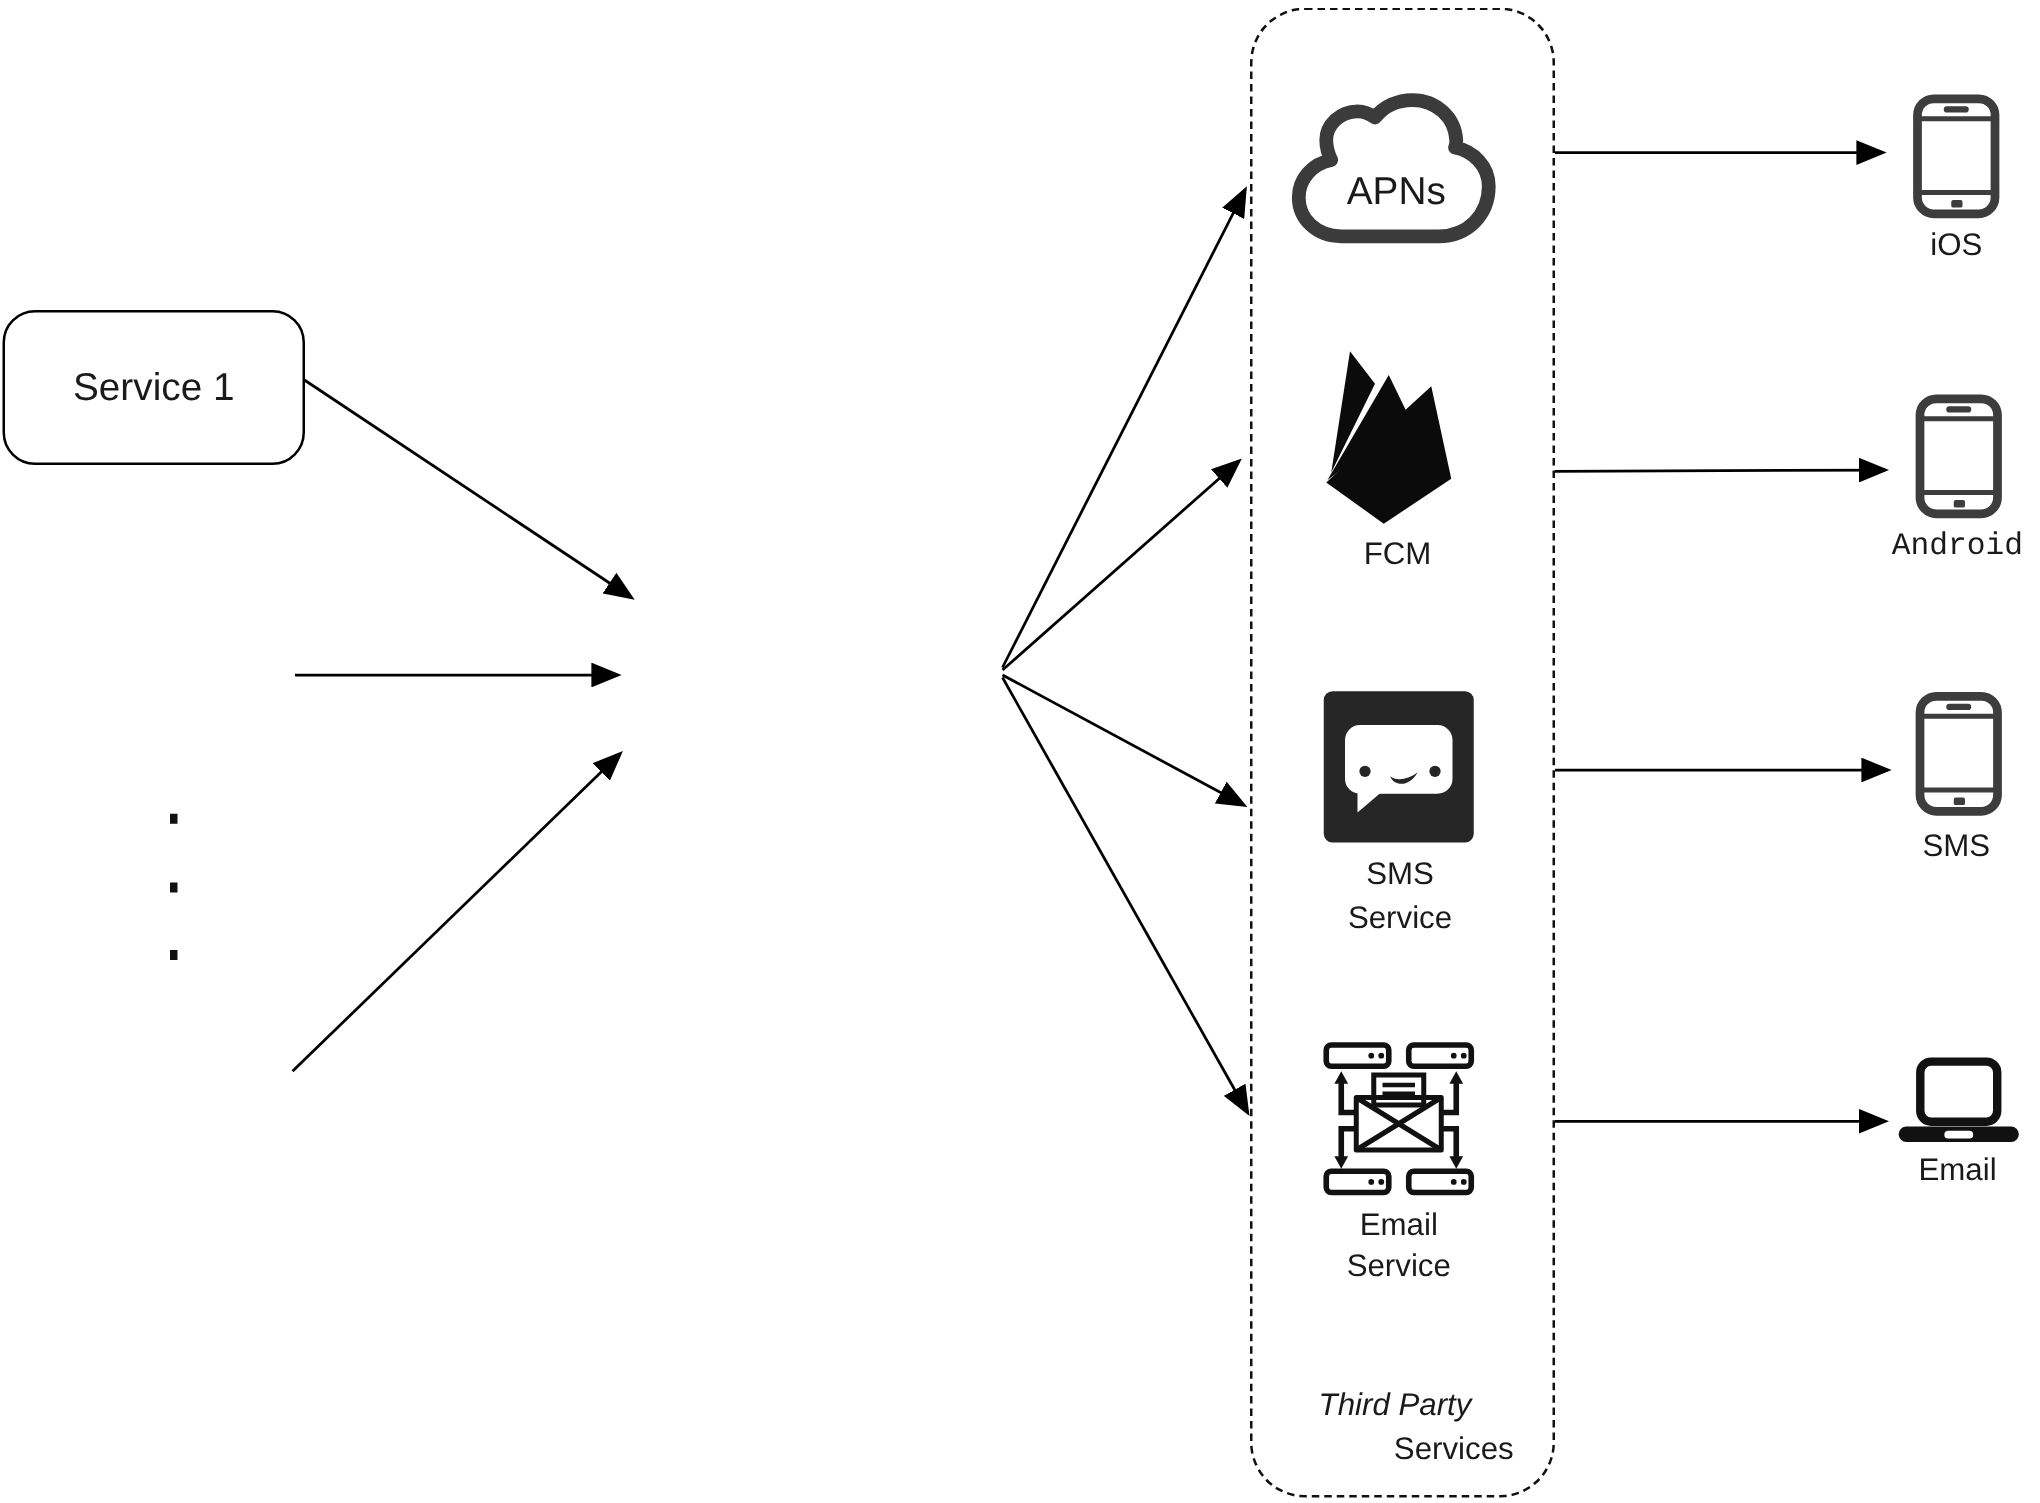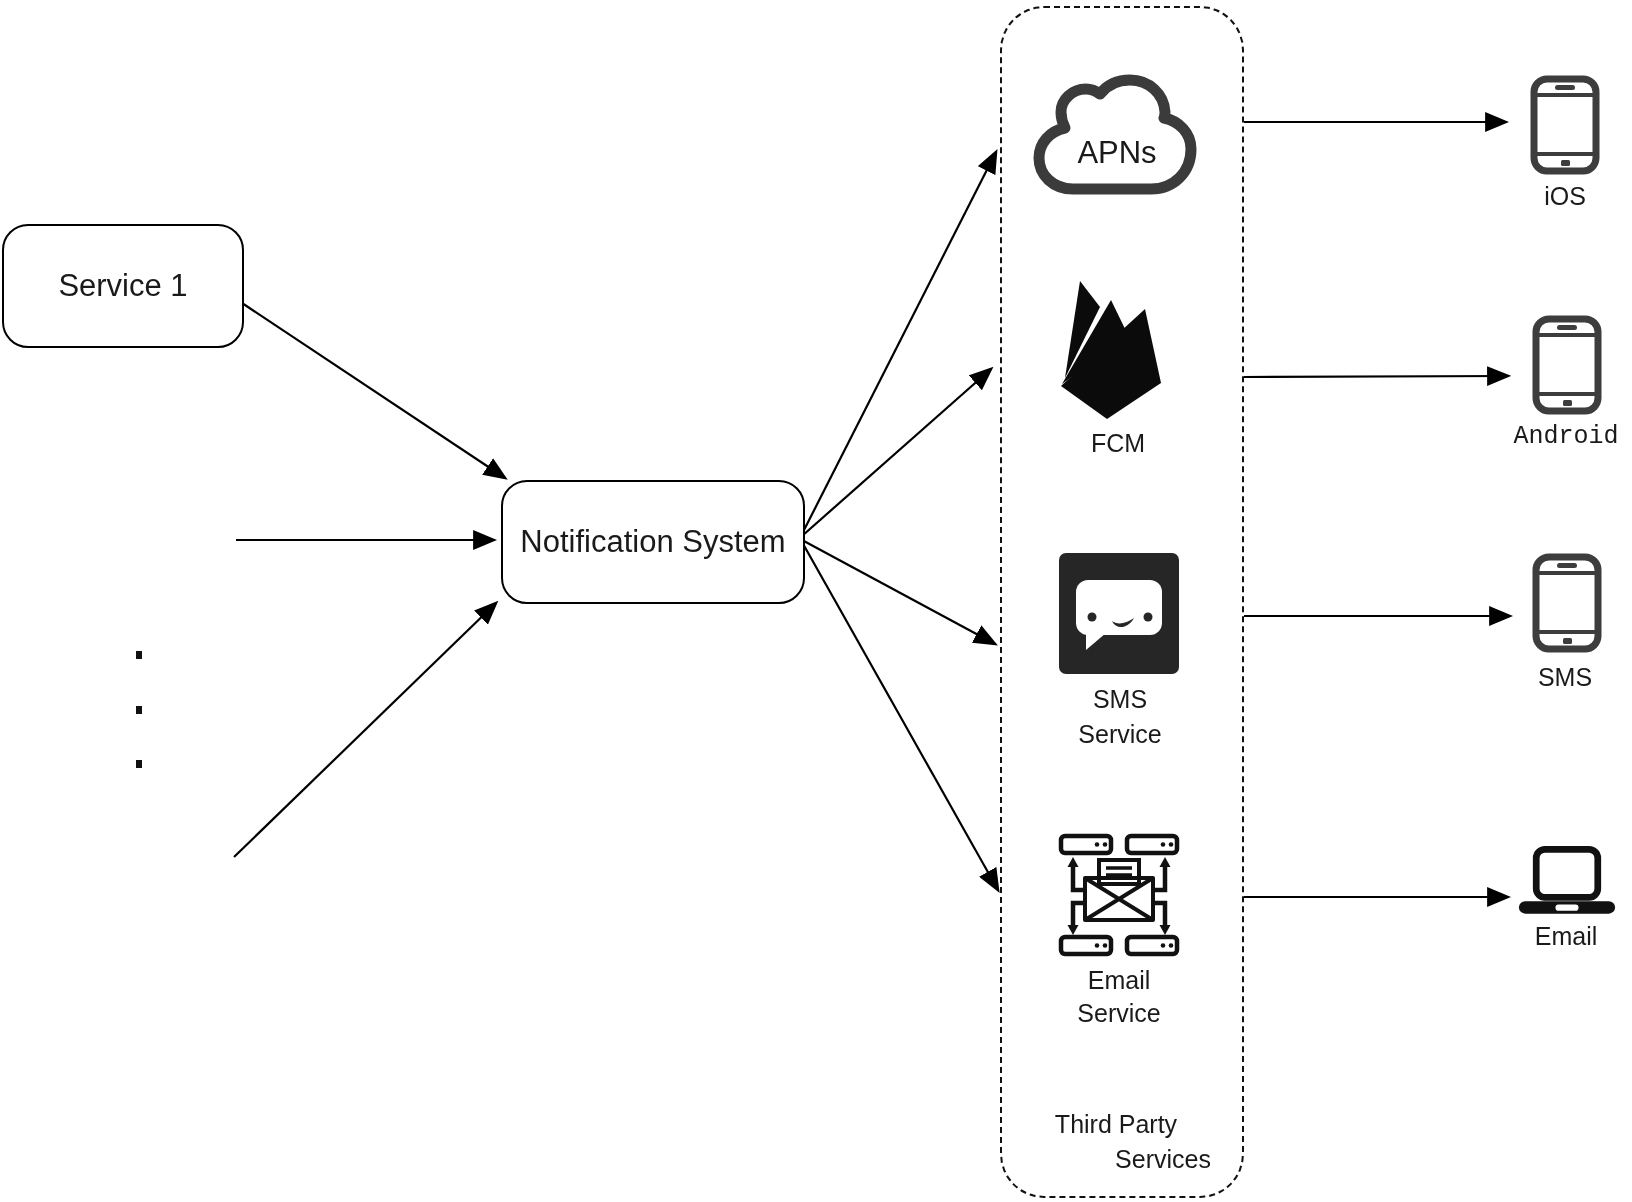--- a/index.html
+++ b/index.html
@@ -49,31 +49,28 @@
       <line x1="802" y1="536" x2="991" y2="369" marker-end="url(#ah)"></line>
       <line x1="802" y1="540" x2="995" y2="644" marker-end="url(#ah)"></line>
       <line x1="802" y1="542" x2="998" y2="890" marker-end="url(#ah)"></line>
       <line x1="1244" y1="122" x2="1506" y2="122" marker-end="url(#ah)"></line>
       <line x1="1244" y1="377" x2="1508" y2="376" marker-end="url(#ah)"></line>
       <line x1="1244" y1="616" x2="1510" y2="616" marker-end="url(#ah)"></line>
       <line x1="1244" y1="897" x2="1508" y2="897" marker-end="url(#ah)"></line>
     </g>
   </svg>
 
-  <div class="box service" style="left:2px;top:224px;">
+  <div class="box service" style="left:2px;top:248px;">
     <span>Service 1</span>
   </div>
 
   <div class="dot" style="left:136px;top:651px;">.</div>
   <div class="dot" style="left:136px;top:706px;">.</div>
   <div class="dot" style="left:136px;top:760px;">.</div>
 
-  <div class="box hub" style="left:501px;top:480px;">
-    <span>Notification System</span>
-  </div>
 
   <div class="dashed"></div>
 
   <div class="icon" style="left:1033px;top:74px;">
     <svg width="168" height="130" viewBox="0 0 168 130" xmlns="http://www.w3.org/2000/svg">
       <path d="M 40 115 C 20 115 6 101 6 84 C 6 69 17 57 32 54 C 29 48 28 43 28 38 C 28 26 39 15 53 15 C 58 15 63 17 67 20 C 74 11 85 6 97 6 C 116 6 131 20 132 38 C 132 40 132 42 131 44 C 146 47 158 59 158 75 C 158 98 141 115 118 115 Z" fill="#ffffff" stroke="#3b3b3b" stroke-width="11" stroke-linejoin="round"></path>
       <text x="84" y="89" text-anchor="middle" font-size="31" fill="#1a1a1a">APNs</text>
     </svg>
   </div>
 
@@ -133,21 +130,21 @@
         <polygon points="15,24 9.5,34 20.5,34"></polygon>
         <polygon points="15,102 9.5,92 20.5,92"></polygon>
         <polygon points="107,24 101.5,34 112.5,34"></polygon>
         <polygon points="107,102 101.5,92 112.5,92"></polygon>
       </g>
     </svg>
   </div>
   <div class="cap" style="left:1119px;top:980px;">Email</div>
   <div class="cap" style="left:1119px;top:1013px;">Service</div>
 
-  <div class="cap" style="left:1116px;top:1124px;">Third Party</div>
+  <div class="cap" style="left:1116px;top:1124px;font-style:italic;">Third Party</div>
   <div class="cap" style="left:1116px;top:1159px;margin-left:47px;">Services</div>
 
   <div class="icon" style="left:1530px;top:75px;">
     <svg width="70" height="100" viewBox="0 0 70 100" xmlns="http://www.w3.org/2000/svg">
       <rect x="4" y="4" width="62" height="92" rx="13" fill="#fff" stroke="#3d3d3d" stroke-width="7"></rect>
       <path d="M5,20 H65 M5,79 H65" stroke="#3d3d3d" stroke-width="4" fill="none"></path>
       <rect x="25" y="10" width="20" height="5" rx="2.5" fill="#3d3d3d"></rect>
       <rect x="31" y="85" width="9" height="6" rx="1.5" fill="#3d3d3d"></rect>
     </svg>
   </div>

